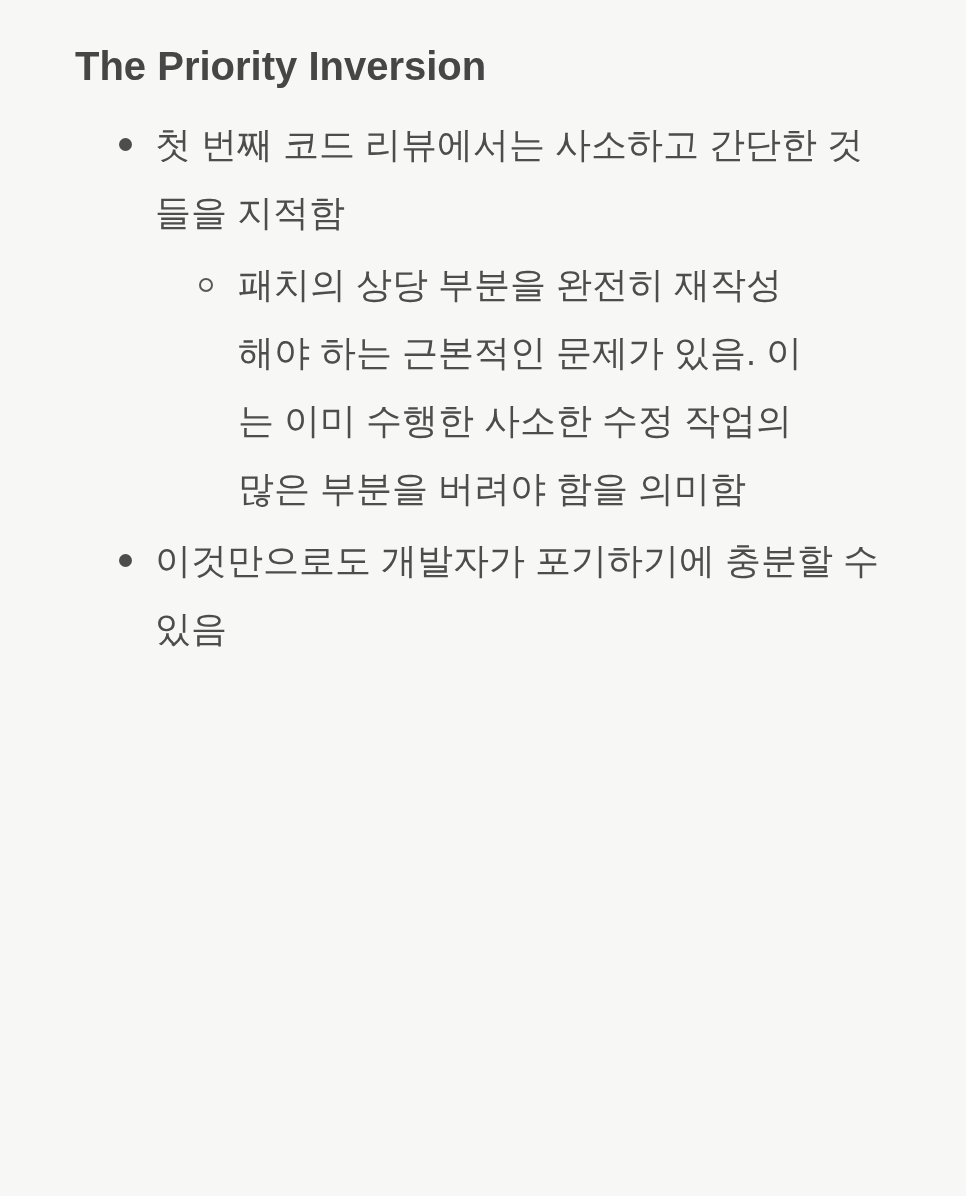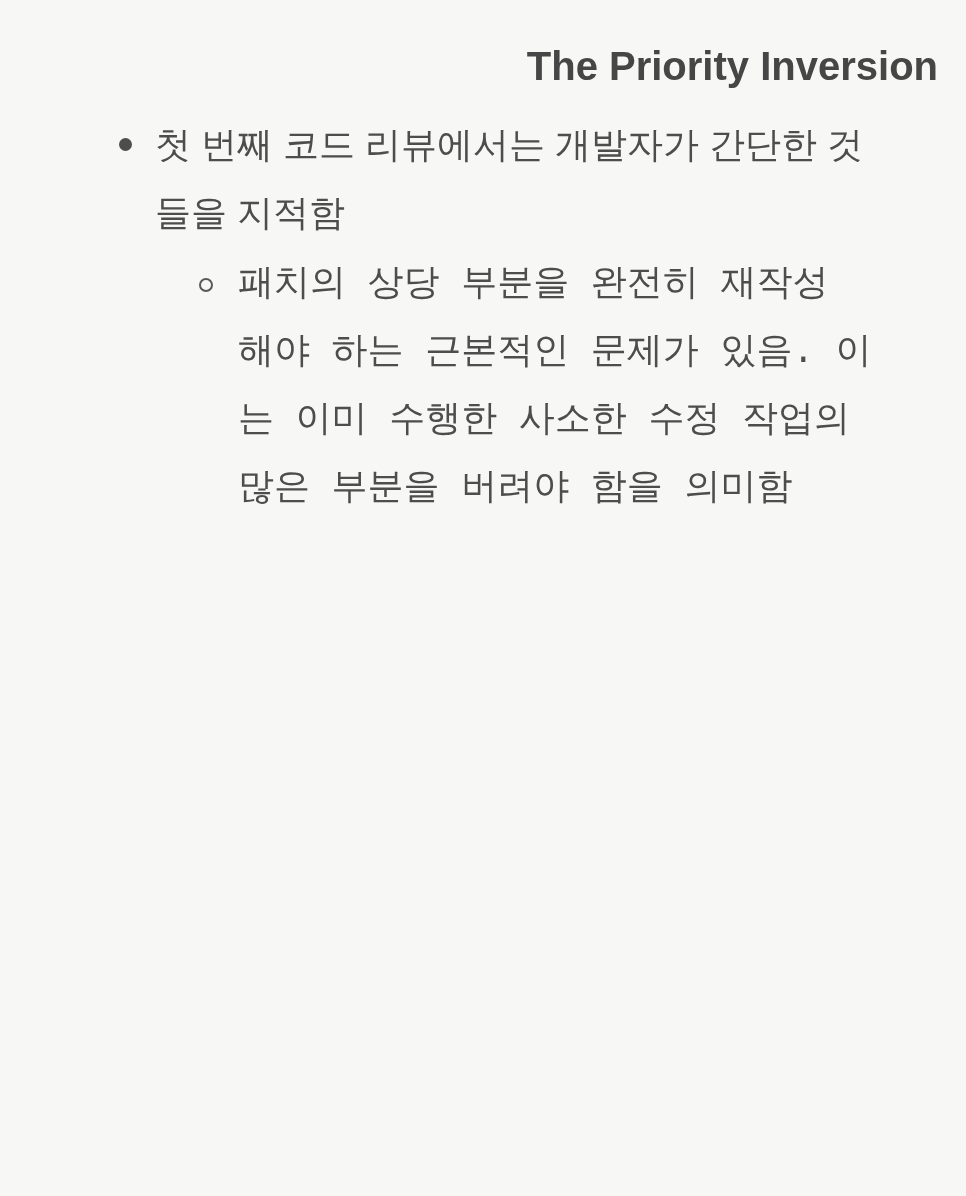--- a/index.html
+++ b/index.html
@@ -15,34 +15,33 @@
   }
   .doc {
     padding: 42px 28px 0 75px;
   }
   .title {
     margin: 0 0 21px 0;
     font-size: 40px;
     line-height: 48px;
     font-weight: 600;
     color: #464646;
-    text-align: right;
   }
   .list-item {
     position: relative;
     margin-bottom: 4px;
   }
   .item-text {
     font-size: 36px;
     line-height: 68px;
     color: #4d4d4d;
     white-space: pre;
   }
   .l1 .item-text { padding-left: 80px; }
-  .l2 .item-text { padding-left: 163px; font-family: Liberation Mono, monospace; }
+  .l2 .item-text { padding-left: 163px; }
   .bullet {
     position: absolute;
     box-sizing: border-box;
     border-radius: 50%;
   }
   .l1 > .bullet {
     left: 44px;
     top: 27px;
     width: 13px;
     height: 13px;
@@ -61,29 +60,34 @@
 <body>
 
 <div class="doc">
 
   <h1 class="title">The Priority Inversion</h1>
 
   <div>
 
     <div class="list-item l1">
       <span class="bullet"></span>
-      <div class="item-text">첫 번째 코드 리뷰에서는 개발자가 간단한 것
+      <div class="item-text">첫 번째 코드 리뷰에서는 사소하고 간단한 것
 들을 지적함</div>
     </div>
 
 
     <div class="list-item l2">
       <span class="bullet"></span>
       <div class="item-text">패치의 상당 부분을 완전히 재작성
 해야 하는 근본적인 문제가 있음. 이
 는 이미 수행한 사소한 수정 작업의
 많은 부분을 버려야 함을 의미함</div>
     </div>
 
 
+    <div class="list-item l1">
+      <span class="bullet"></span>
+      <div class="item-text">이것만으로도 개발자가 포기하기에 충분할 수
+있음</div>
+    </div>
 
   </div>
 </div>
 
 </body></html>

